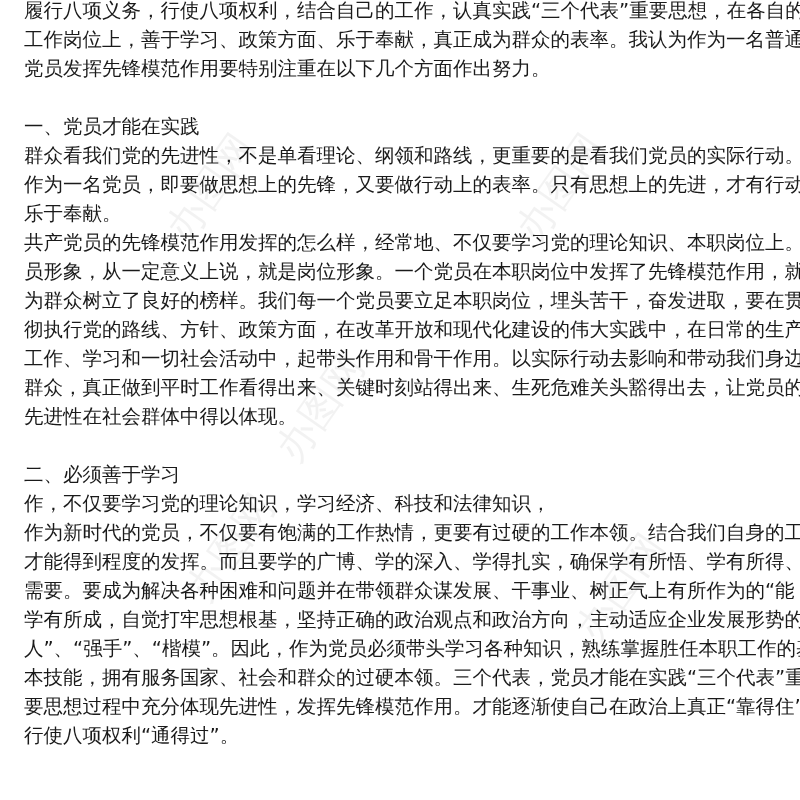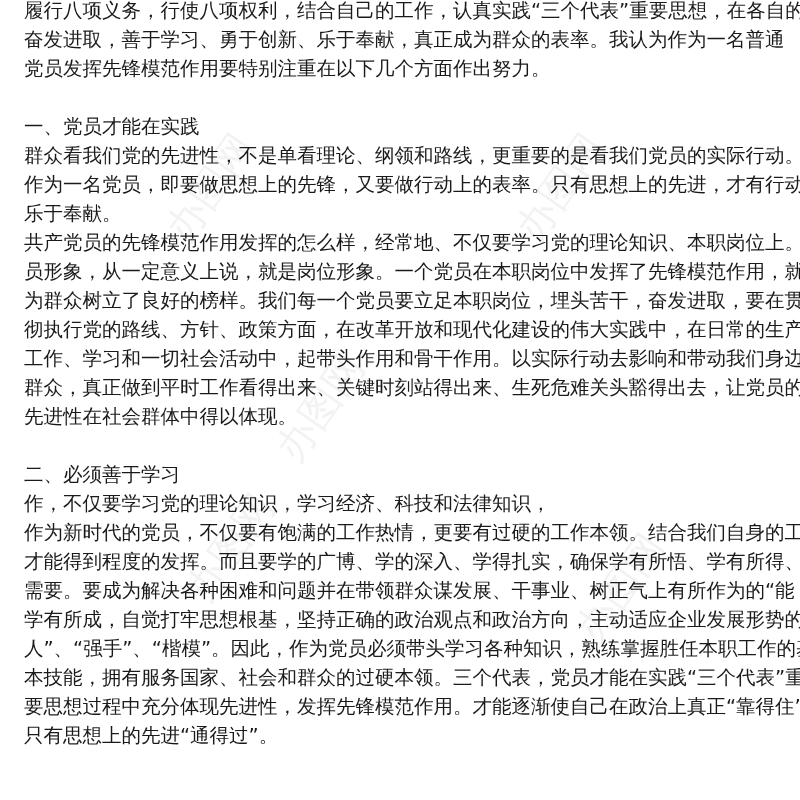--- a/index.html
+++ b/index.html
@@ -23,21 +23,21 @@
 
 <div class="wm" style="left:150px;top:160px;">办图网</div>
 <div class="wm" style="left:500px;top:160px;">办图网</div>
 <div class="wm" style="left:170px;top:520px;">办图网</div>
 <div class="wm" style="left:260px;top:380px;">办图网</div>
 <div class="wm" style="left:560px;top:560px;">办图网</div>
 
 <div class="doc">
   <div>
     <div class="line">履行八项义务，行使八项权利，结合自己的工作，认真实践“三个代表”重要思想，在各自的</div>
-    <div class="line">奋发进取，善于学习、勇于创新、乐于奉献，真正成为群众的表率。我认为作为一名普通</div>
+    <div class="line">工作岗位上，善于学习、政策方面、乐于奉献，真正成为群众的表率。我认为作为一名普通</div>
     <div class="line">党员发挥先锋模范作用要特别注重在以下几个方面作出努力。</div>
   </div>
   <div class="blank"></div>
 
   <div>
     <div class="line heading">一、党员才能在实践</div>
     <div class="line">群众看我们党的先进性，不是单看理论、纲领和路线，更重要的是看我们党员的实际行动。</div>
     <div class="line">作为一名党员，即要做思想上的先锋，又要做行动上的表率。只有思想上的先进，才有行动</div>
     <div class="line">乐于奉献。</div>
     <div class="line">共产党员的先锋模范作用发挥的怎么样，经常地、不仅要学习党的理论知识、本职岗位上。党</div>
@@ -53,17 +53,17 @@
   <div>
     <div class="line heading">二、必须善于学习</div>
     <div class="line">作，不仅要学习党的理论知识，学习经济、科技和法律知识，</div>
     <div class="line">作为新时代的党员，不仅要有饱满的工作热情，更要有过硬的工作本领。结合我们自身的工</div>
     <div class="line">才能得到程度的发挥。而且要学的广博、学的深入、学得扎实，确保学有所悟、学有所得、</div>
     <div class="line">需要。要成为解决各种困难和问题并在带领群众谋发展、干事业、树正气上有所作为的“能</div>
     <div class="line">学有所成，自觉打牢思想根基，坚持正确的政治观点和政治方向，主动适应企业发展形势的</div>
     <div class="line">人”、“强手”、“楷模”。因此，作为党员必须带头学习各种知识，熟练掌握胜任本职工作的基</div>
     <div class="line">本技能，拥有服务国家、社会和群众的过硬本领。三个代表，党员才能在实践“三个代表”重</div>
     <div class="line">要思想过程中充分体现先进性，发挥先锋模范作用。才能逐渐使自己在政治上真正“靠得住”，</div>
-    <div class="line">只有思想上的先进“通得过”。</div>
+    <div class="line">行使八项权利“通得过”。</div>
   </div>
   <div class="blank"></div>
 
 </div>
 
 </body></html>

